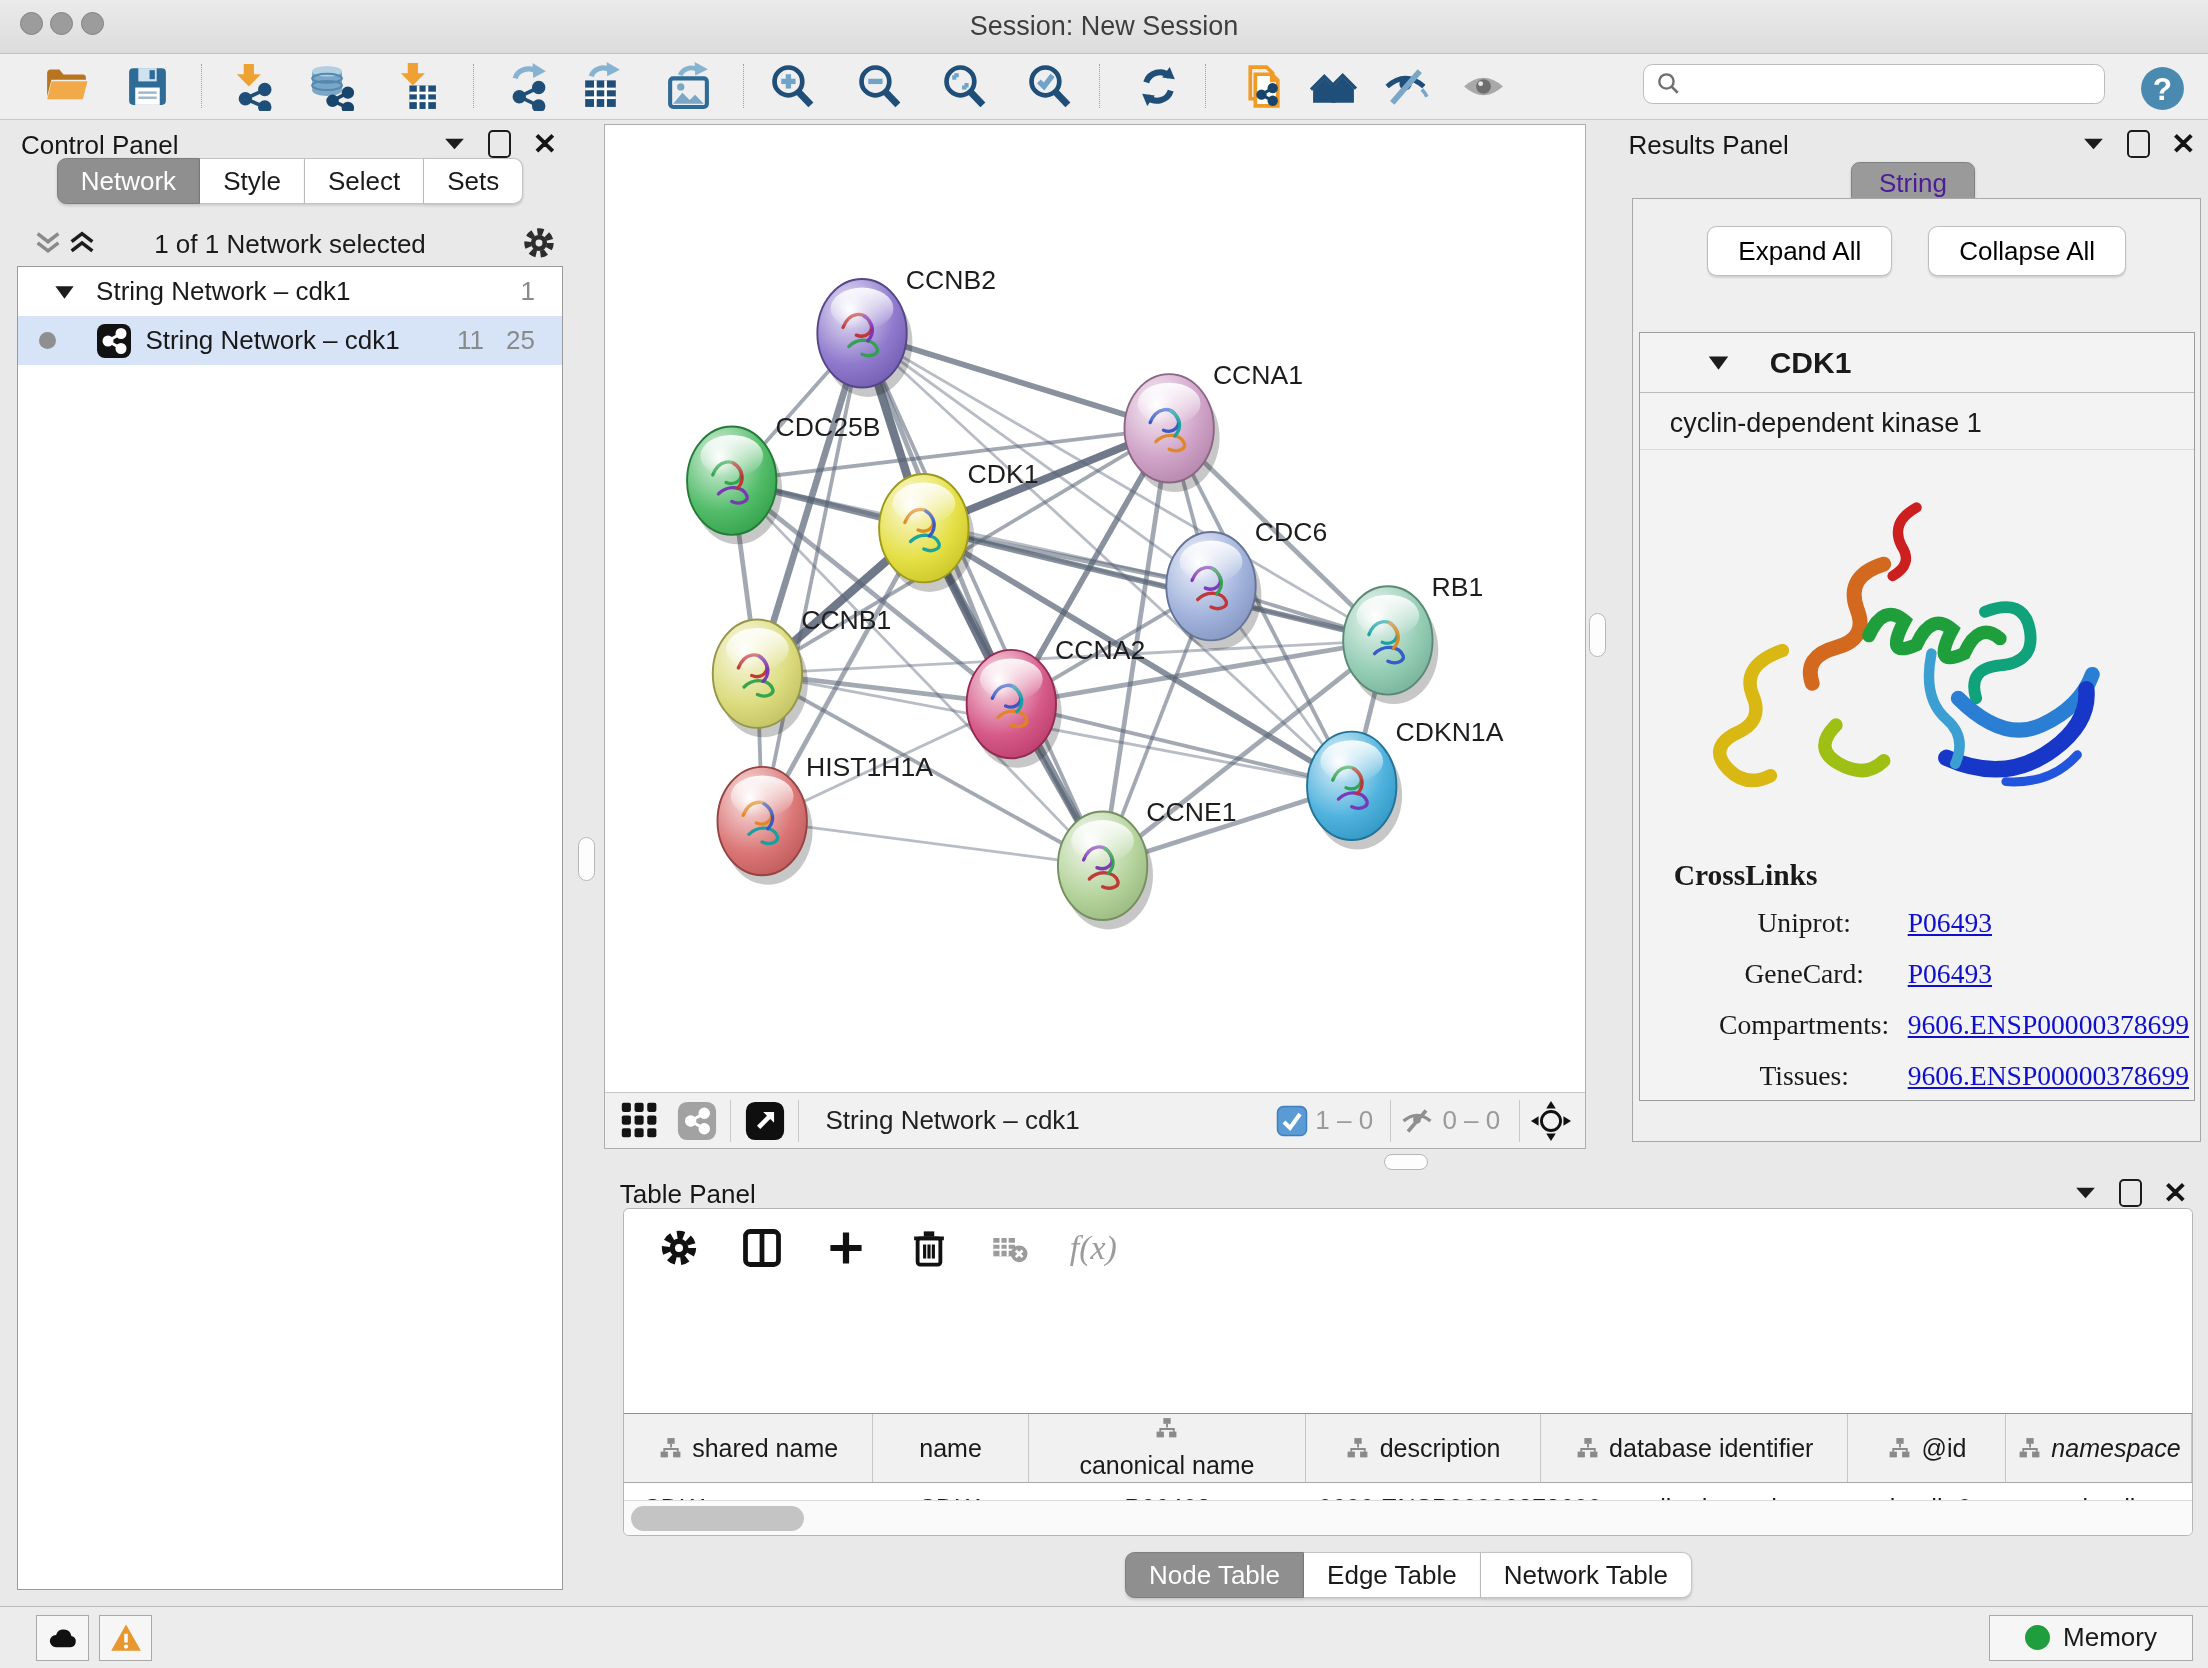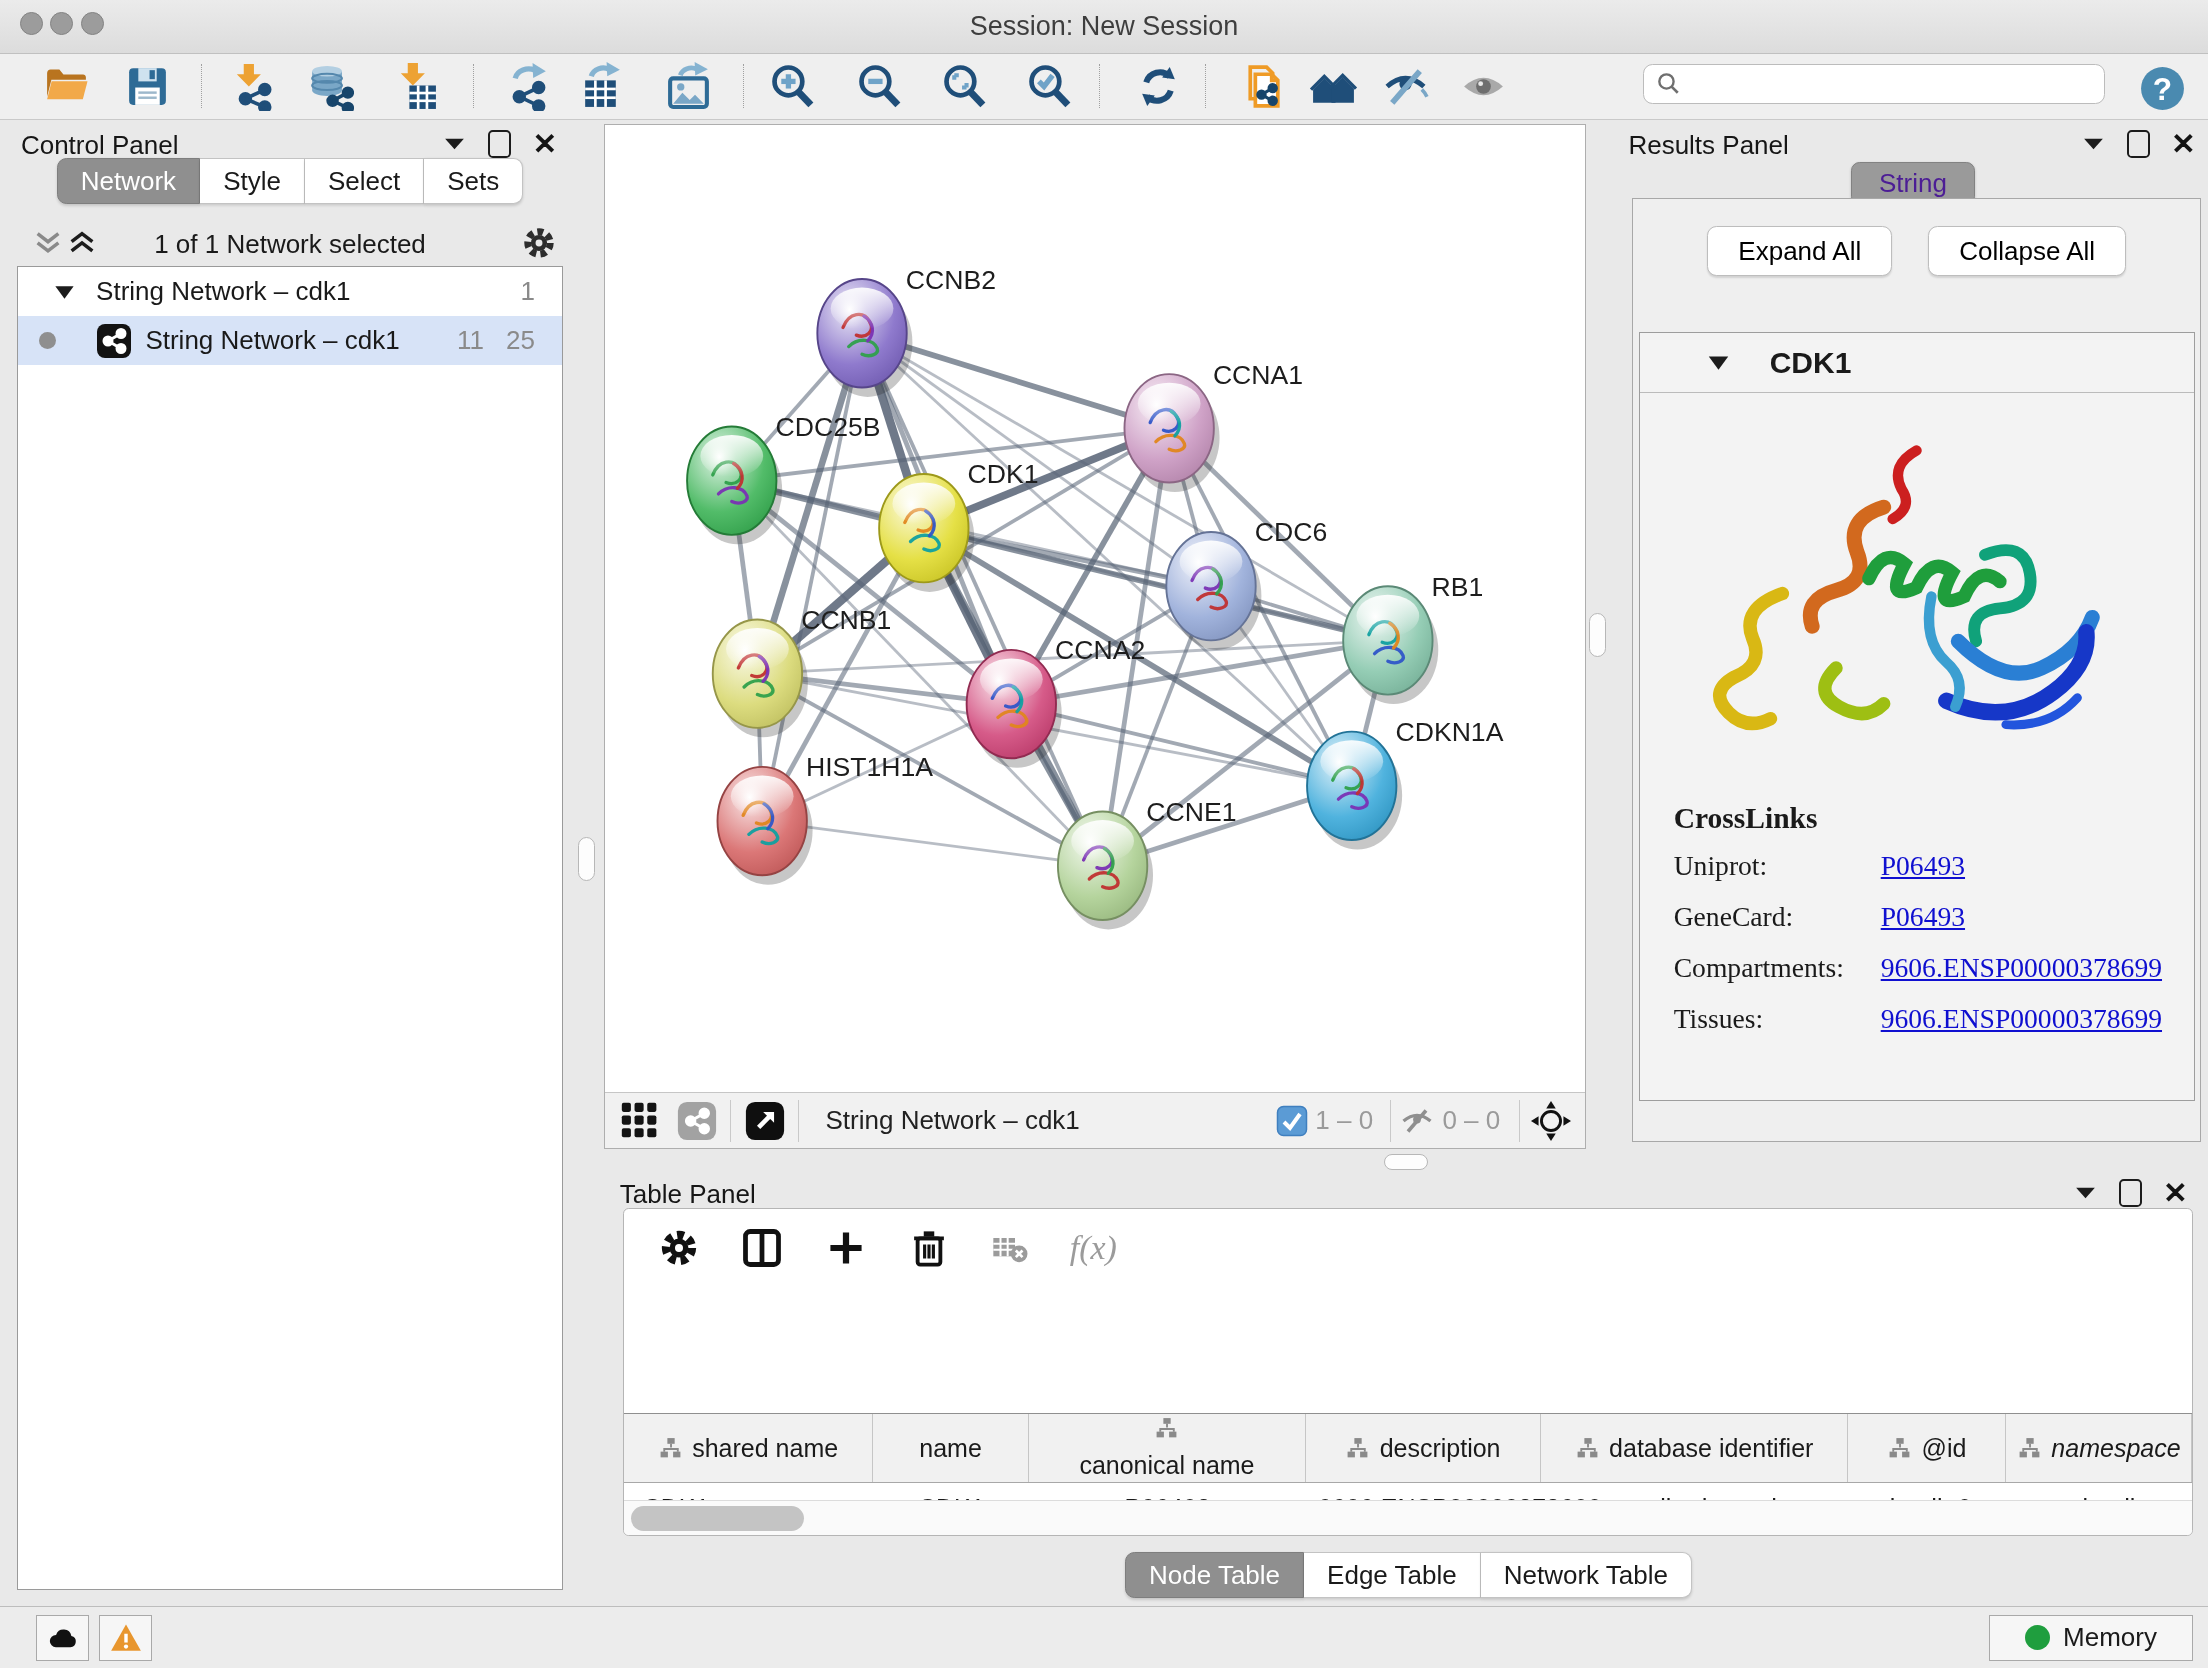--- a/index.html
+++ b/index.html
@@ -62,21 +62,21 @@
     padding:8.6px 30px;box-shadow:0 1.9px 1.9px rgba(0,0,0,.12);}
   .rp-inner{position:absolute;left:5.7px;right:5.7px;top:133px;bottom:40px;background:#f3f3f3;
     border:1px solid #9d9d9d;overflow:hidden;}
   .gene-head{height:59px;border-bottom:1px solid #bbb;display:flex;align-items:center;}
   .gene-head .sym{font-size:30px;font-weight:700;margin-left:40px;}
   .gene-desc{font-size:27px;padding:15px 0 9.5px 30px;border-bottom:1px solid #d9d9d9;}
   .protein{margin:23px auto 0 auto;width:447px;height:361px;}
   .crosslinks{font-family:"Liberation Serif",serif;padding:25px 0 0 34px;}
   .cl-head{font-size:29.5px;font-weight:700;margin-bottom:15px;}
   .cl-row{display:flex;font-size:27.6px;margin-bottom:19px;}
-  .cl-l{width:207px;}
+  .cl-l{width:207px;margin-left:27px;text-align:center;}
   .cl-v{color:#0f0fd0;text-decoration:underline;}
   
   .tablepanel{position:absolute;left:616px;top:1173px;width:1585px;height:430px;}
   .tp-box{position:absolute;left:6.7px;right:7.6px;top:35px;height:326px;background:#fff;
     border:1px solid #b5b5b5;border-radius:5.7px;overflow:hidden;}
   .tp-tools{position:absolute;top:17px;left:34px;display:flex;align-items:center;gap:40px;}
   .tp-tools .fx{font-family:"Liberation Serif",serif;font-style:italic;font-size:34px;color:#9b9b9b;}
   .tbl-head{position:absolute;left:0;right:0;top:204px;height:68px;background:#f1f1f1;
     border-top:1.9px solid #8f8f8f;border-bottom:1px solid #a8a8a8;display:flex;}
   .th{display:flex;align-items:center;justify-content:center;gap:9.5px;font-size:25px;
@@ -666,20 +666,21 @@
         <button class="rp-btn">Expand All</button>
         <button class="rp-btn">Collapse All</button>
       </div>
       <div class="rp-inner">
         <div class="gene-head">
           <svg viewBox="0 0 18 14" style="width:23px;height:17px;margin-left:67px">
               <polygon points="1,2 17,2 9,13" fill="#1c1c1c"></polygon>
             </svg>
           <span class="sym">CDK1</span>
         </div>
+        <div class="gene-desc">cyclin-dependent kinase 1</div>
         <svg class="protein" viewBox="0 0 300 240">
           <g fill="none" stroke-linecap="round">
             <path d="M150,22 q-18,10 -10,26 q8,12 -6,20" stroke="#cc1f1f" stroke-width="7"></path>
             <path d="M128,60 q-26,8 -18,30 q8,20 -14,26 q-22,6 -16,24" stroke="#d2691e" stroke-width="10"></path>
             <path d="M60,118 q-28,10 -20,30 q8,18 -12,26 q-18,10 -4,24 q12,12 28,4" stroke="#d9b814" stroke-width="9"></path>
             <path d="M96,168 q-16,16 2,26 q18,10 30,-2" stroke="#9ebf13" stroke-width="9"></path>
             <path d="M118,108 q10,-22 24,-10 q-14,26 8,16 q10,-22 24,-10 q-14,26 8,16 q10,-22 24,-10" stroke="#1f9e3c" stroke-width="9"></path>
             <path d="M196,92 q26,-10 30,12 q4,22 -20,24 q-22,2 -16,22" stroke="#10a27a" stroke-width="8"></path>
             <path d="M178,150 q30,30 56,18 q26,-12 34,-34" stroke="#2a7fd4" stroke-width="10"></path>
             <path d="M170,190 q40,18 72,-6 q24,-18 22,-40" stroke="#1637c8" stroke-width="11"></path>

